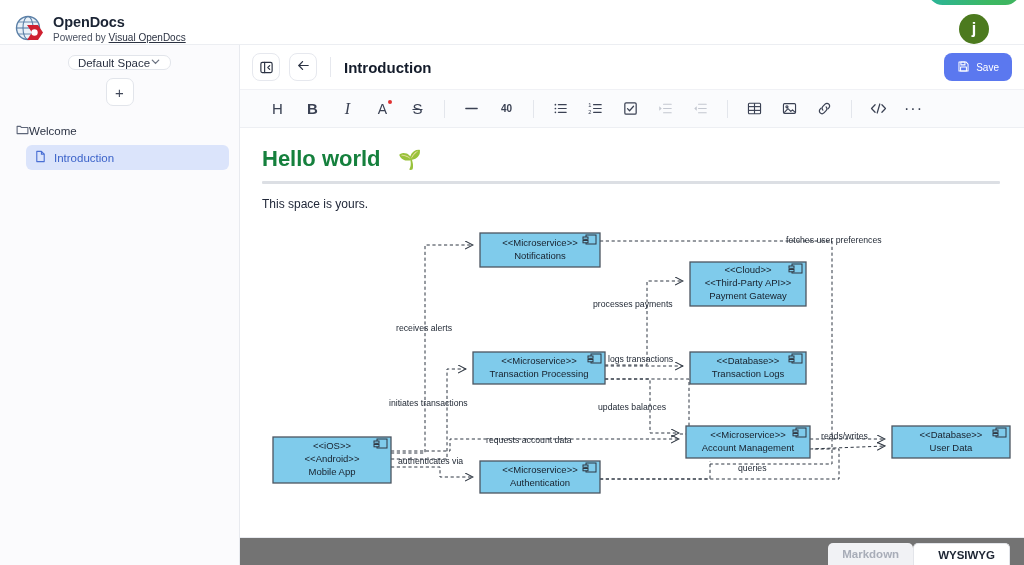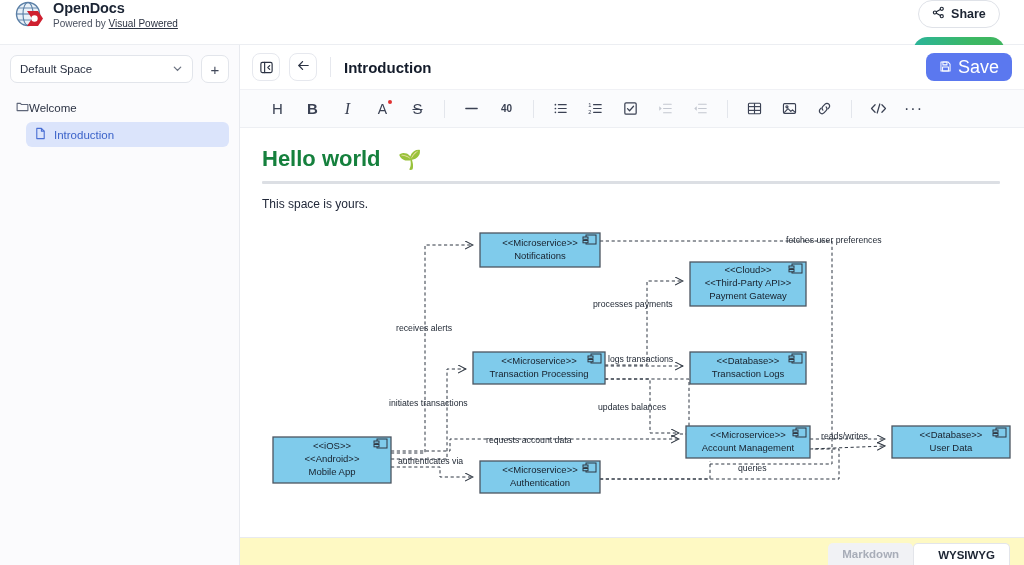--- a/index.html
+++ b/index.html
@@ -8,22 +8,22 @@
     font-family: "Liberation Sans", sans-serif;
     background: #ffffff;
     overflow: hidden;
   }
   #app { position: relative; width: 1024px; height: 565px; display: flex; flex-direction: column; }
 
   
   .topbar {
     height: 45px; flex: 0 0 45px;
     background: #ffffff;
-    display: flex; align-items: flex-start;
-    padding: 0 19px 0 14px;
+    display: flex; align-items: flex-end;
+    padding: 0 4px 0 14px;
     border-bottom: 1px solid #eceef2;
   }
   .brand { display: flex; align-items: center; gap: 9px; }
   .brand-logo { width: 30px; height: 30px; position: relative; flex: 0 0 30px; }
   .brand-text { line-height: 1.1; }
   .brand-title {
     font-size: 14.5px; font-weight: bold; color: #1b2434; letter-spacing: -0.1px;
   }
   .brand-sub { font-size: 10px; color: #4a5160; margin-top: 2px; }
   .brand-sub a { color: #2b3242; text-decoration: underline; }
@@ -55,21 +55,21 @@
   .body-wrap { flex: 1; display: flex; min-height: 0; }
 
   
   .sidebar {
     width: 240px; flex: 0 0 240px;
     background: #fbfbfd;
     border-right: 1px solid #e8eaef;
     padding: 10px 10px 0 10px;
     display: flex; flex-direction: column;
   }
-  .space-row { display: flex; gap: 8px; align-items: center; }
+  .space-row { display: flex; gap: 8px; align-items: center; flex-direction: column; }
   .space-select {
     flex: 1; height: 28px;
     border: 1px solid #e2e5eb; border-radius: 7px;
     background: #fff; display: flex; align-items: center;
     padding: 0 9px; font-size: 11.5px; color: #2a3142; cursor: pointer;
   }
   .space-select .chev { margin-left: auto; color: #6b7280; font-size: 10px; }
   .space-add {
     width: 28px; height: 28px; border: 1px solid #e2e5eb; border-radius: 7px;
     background: #fff; display: flex; align-items: center; justify-content: center;
@@ -114,21 +114,21 @@
   .sq-btn {
     width: 28px; height: 28px; border: 1px solid #e6e8ee; border-radius: 8px;
     background: #fff; display: flex; align-items: center; justify-content: center;
     cursor: pointer; color: #2c3344;
   }
   .hdr-divider { width: 1px; height: 20px; background: #e6e8ee; margin: 0 4px; }
   .doc-title { font-size: 15px; font-weight: bold; color: #141c2b; }
   .btn-save {
     margin-left: auto;
     height: 28px; padding: 0 13px; border: none; border-radius: 8px;
-    background: #5b78ef; color: #fff; font-size: 18px;
+    background: #5b78ef; color: #fff; font-size: 10px;
     display: flex; align-items: center; gap: 6px; cursor: pointer;
     font-family: "Liberation Sans", sans-serif;
   }
 
   
   .toolbar {
     height: 38px; flex: 0 0 38px;
     background: #fafbfd;
     border-bottom: 1px solid #edeff3;
     display: flex; align-items: center;
@@ -157,21 +157,21 @@
     display: flex; align-items: baseline; gap: 18px;
   }
   .doc-rule { height: 3px; background: #dcdfe4; margin-top: 9px; border-radius: 1px; }
   .doc-p { margin-top: 13px; font-size: 12px; color: #22293a; }
 
   .diagram-wrap { position: relative; margin-top: 8px; }
 
   
   .statusbar {
     height: 28px; flex: 0 0 28px;
-    background: #fef9c3;
+    background: #737373;
     border-top: 1px solid #e8eaef;
     display: flex; align-items: flex-end; justify-content: flex-end;
     padding-right: 14px;
   }
   .mode-tab {
     height: 22px; padding: 0 14px;
     display: flex; align-items: center; justify-content: center;
     font-size: 11.5px; font-weight: bold; cursor: pointer;
     border-radius: 5px 5px 0 0;
   }
@@ -198,21 +198,21 @@
           <ellipse cx="14" cy="14" rx="5" ry="11.5" fill="none" stroke="#5a7fa6" stroke-width="1.1"></ellipse>
           <line x1="2.5" y1="14" x2="25.5" y2="14" stroke="#5a7fa6" stroke-width="1.1"></line>
           <line x1="4.5" y1="8" x2="23.5" y2="8" stroke="#5a7fa6" stroke-width="0.9"></line>
           <line x1="4.5" y1="20" x2="23.5" y2="20" stroke="#5a7fa6" stroke-width="0.9"></line>
           <path d="M13 11 L24 11 L29 18.5 L24 26 L13 26 L18 18.5 Z" fill="#cf2030"></path>
           <circle cx="20.5" cy="18.5" r="3.2" fill="#ffffff"></circle>
         </svg>
       </div>
       <div class="brand-text">
         <div class="brand-title">OpenDocs</div>
-        <div class="brand-sub"><span>Powered by </span><a href="#">Visual Powered</a></div>
+        <div class="brand-sub"><span>Powered by </span><a href="#">Visual OpenDocs</a></div>
       </div>
     </div>
 
     <div class="topbar-right">
       <div class="btn-share">
         <span>
           <svg width="13" height="13" viewBox="0 0 16 16" fill="none" stroke="#1d2533" stroke-width="1.4" stroke-linecap="round">
             <circle cx="12" cy="3.5" r="1.9"></circle>
               <circle cx="3.6" cy="8" r="1.9"></circle>
               <circle cx="12" cy="12.5" r="1.9"></circle>

